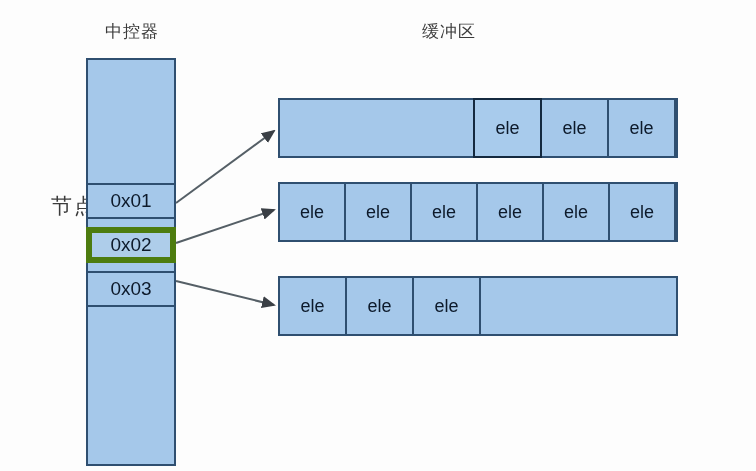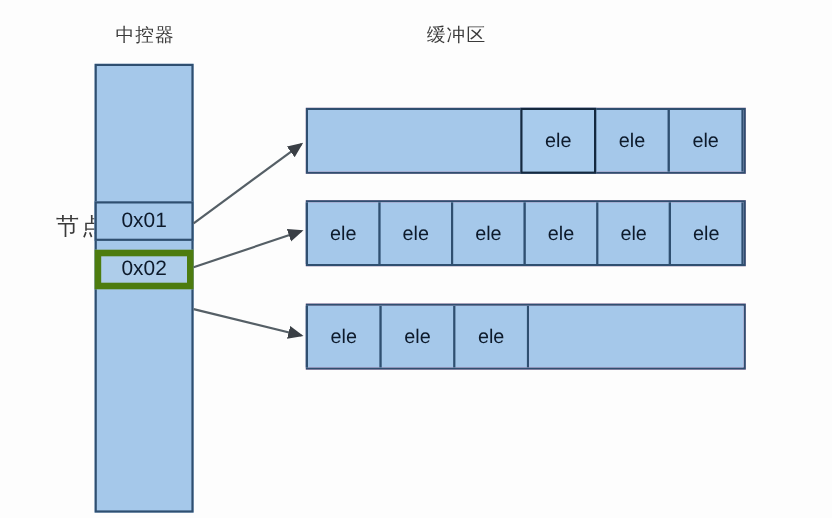--- a/index.html
+++ b/index.html
@@ -23,21 +23,21 @@
   
   .title {
     position: absolute;
     font-size: 17px;
     color: #3b3b3b;
     letter-spacing: 1px;
     white-space: nowrap;
     font-family: "DejaVu Sans", "Liberation Sans", sans-serif;
   }
   #title-controller { left: 88px; top: 20px; width: 88px; text-align: center; }
-  #title-buffer     { left: 388px; top: 20px; width: 88px; text-align: left; }
+  #title-buffer     { left: 388px; top: 20px; width: 88px; text-align: right; }
 
   .side-label {
     position: absolute;
     font-size: 21px;
     color: #3b3b3b;
     letter-spacing: 2px;
     white-space: nowrap;
     font-family: "DejaVu Sans", "Liberation Sans", sans-serif;
     margin-left: 27px;
   }
@@ -141,20 +141,21 @@
   <div class="title" id="title-controller">中控器</div>
 
   <div class="title" id="title-buffer">缓冲区</div>
 
   <div class="side-label" id="label-node">节点</div>
 
   <div id="controller"></div>
 
   <div class="addr-cell" id="addr-0">0x01</div>
   <div class="addr-cell" id="addr-1">0x02</div>
+  <div class="addr-cell" id="addr-2">0x03</div>
 
   <div class="buffer-row" id="row-0">
       <div class="seg empty" style="flex: 3 0 0px;"></div>
       <div class="seg filled highlight" style="flex: 1 0 0px;">ele</div>
       <div class="seg filled" style="flex: 1 0 0px;">ele</div>
       <div class="seg filled" style="flex: 1 0 0px;">ele</div>
     </div>
   <div class="buffer-row" id="row-1">
       <div class="seg filled" style="flex: 1 0 0px;">ele</div>
       <div class="seg filled" style="flex: 1 0 0px;">ele</div>

